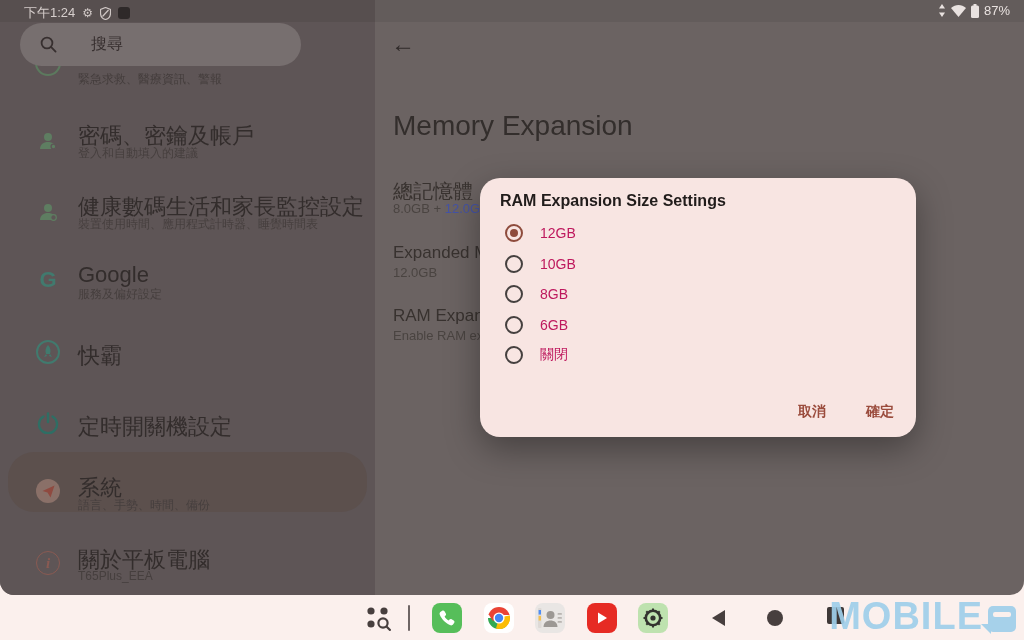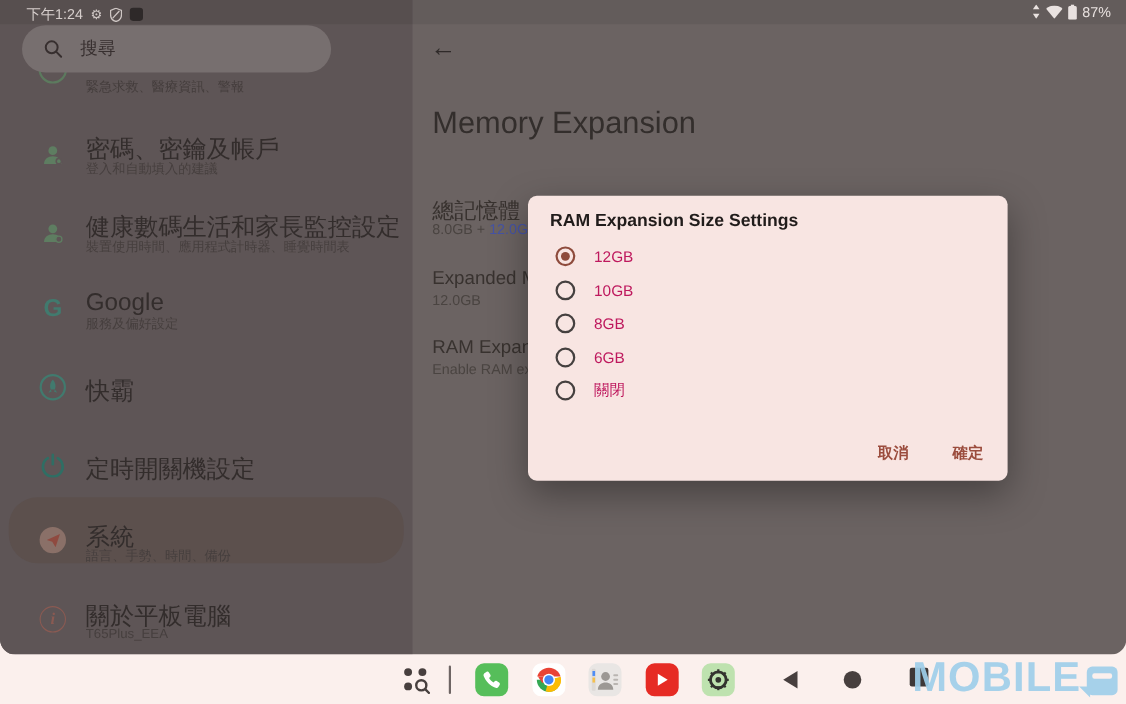--- a/index.html
+++ b/index.html
@@ -15,46 +15,46 @@
   
   .status-left { position:absolute; left:24px; top:4px; display:flex; align-items:center; gap:7px;
                  color:#D6CECC; font-size:13px; z-index:30; }
   .status-right { position:absolute; right:14px; top:3px; display:flex; align-items:center; gap:5px;
                   color:#E9E2E0; font-size:13px; z-index:30; }
   .gear-glyph { font-size:12px; color:#CFC7C5; line-height:1; }
   .dark-sq { width:12px; height:12px; background:#2E2929; border-radius:3px; }
 
   
   .search-pill { position:absolute; left:20px; top:23px; width:281px; height:43px; border-radius:22px;
-                 background:#776F6F; display:flex; align-items:center; padding-left:20px; gap:16px; z-index:5; }
+                 background:#776F6F; display:flex; align-items:center; padding-left:20px; gap:34px; z-index:5; }
   .search-pill span { color:#372F2F; font-size:16px; }
   .peek-icon { position:absolute; left:35px; top:50px; width:26px; height:26px; border-radius:50%;
                border:2px solid #5C7A5E; z-index:1; }
   .peek-sub { position:absolute; left:78px; top:71px; font-size:12px; color:#443D3C; z-index:6; }
 
   
   .sb-item { position:absolute; left:0; width:375px; }
   .sb-icon { position:absolute; left:34px; width:28px; height:28px; display:flex;
              align-items:center; justify-content:center; }
   .sb-label { position:absolute; left:78px; top:0; font-size:22px; color:#332D2C; white-space:nowrap; }
   .sb-sub { position:absolute; left:78px; top:24px; font-size:12px; color:#463F3E; white-space:nowrap; }
   .ring { width:24px; height:24px; border-radius:50%; display:flex; align-items:center; justify-content:center; }
   #highlight-rect { position:absolute; left:8px; top:452px; width:359px; height:60px;
                     background:#5C504D; border-radius:26px; }
 
   
   .back-arrow { position:absolute; left:391px; top:30px; font-size:24px; color:#2F2A29; z-index:6; }
-  .main-title { position:absolute; left:393px; top:96px; font-size:28px; color:#332E2C; z-index:6; }
+  .main-title { position:absolute; left:393px; top:110px; font-size:28px; color:#332E2C; z-index:6; }
   .m-row-label { position:absolute; left:393px; font-size:17px; color:#38322F; white-space:nowrap; z-index:6; }
   .m-row-sub { position:absolute; left:393px; font-size:13px; color:#4A4441; white-space:nowrap; z-index:6; }
   .blue-link { color:#4553A5; }
 
   
   #dialog { position:absolute; left:480px; top:178px; width:436px; height:259px; background:#F8E5E2;
-            border-radius:8px; box-shadow:0 12px 34px rgba(0,0,0,0.35); z-index:50; }
+            border-radius:20px; box-shadow:0 12px 34px rgba(0,0,0,0.35); z-index:50; }
   .dlg-title { position:absolute; left:20px; top:14px; font-size:16px; font-weight:600; color:#211C1B; }
   .dlg-options { position:absolute; left:0; top:40px; width:100%; }
   .dlg-option { display:flex; align-items:center; height:30.5px; padding-left:25px; gap:17px; cursor:default; }
   .radio { width:18px; height:18px; border:2px solid #45403F; border-radius:50%; position:relative; flex:0 0 auto; }
   .dlg-option.selected .radio { border-color:#8E4B3C; }
   .dlg-option.selected .radio::after { content:""; position:absolute; inset:3px; background:#8E4B3C; border-radius:50%; }
   .dlg-option .opt-label { font-size:14px; color:#be185d; }
   .dlg-actions { position:absolute; right:22px; bottom:16px; display:flex; gap:40px; }
   .dlg-btn { font-size:14px; font-weight:600; color:#9B4C3D; }
 

